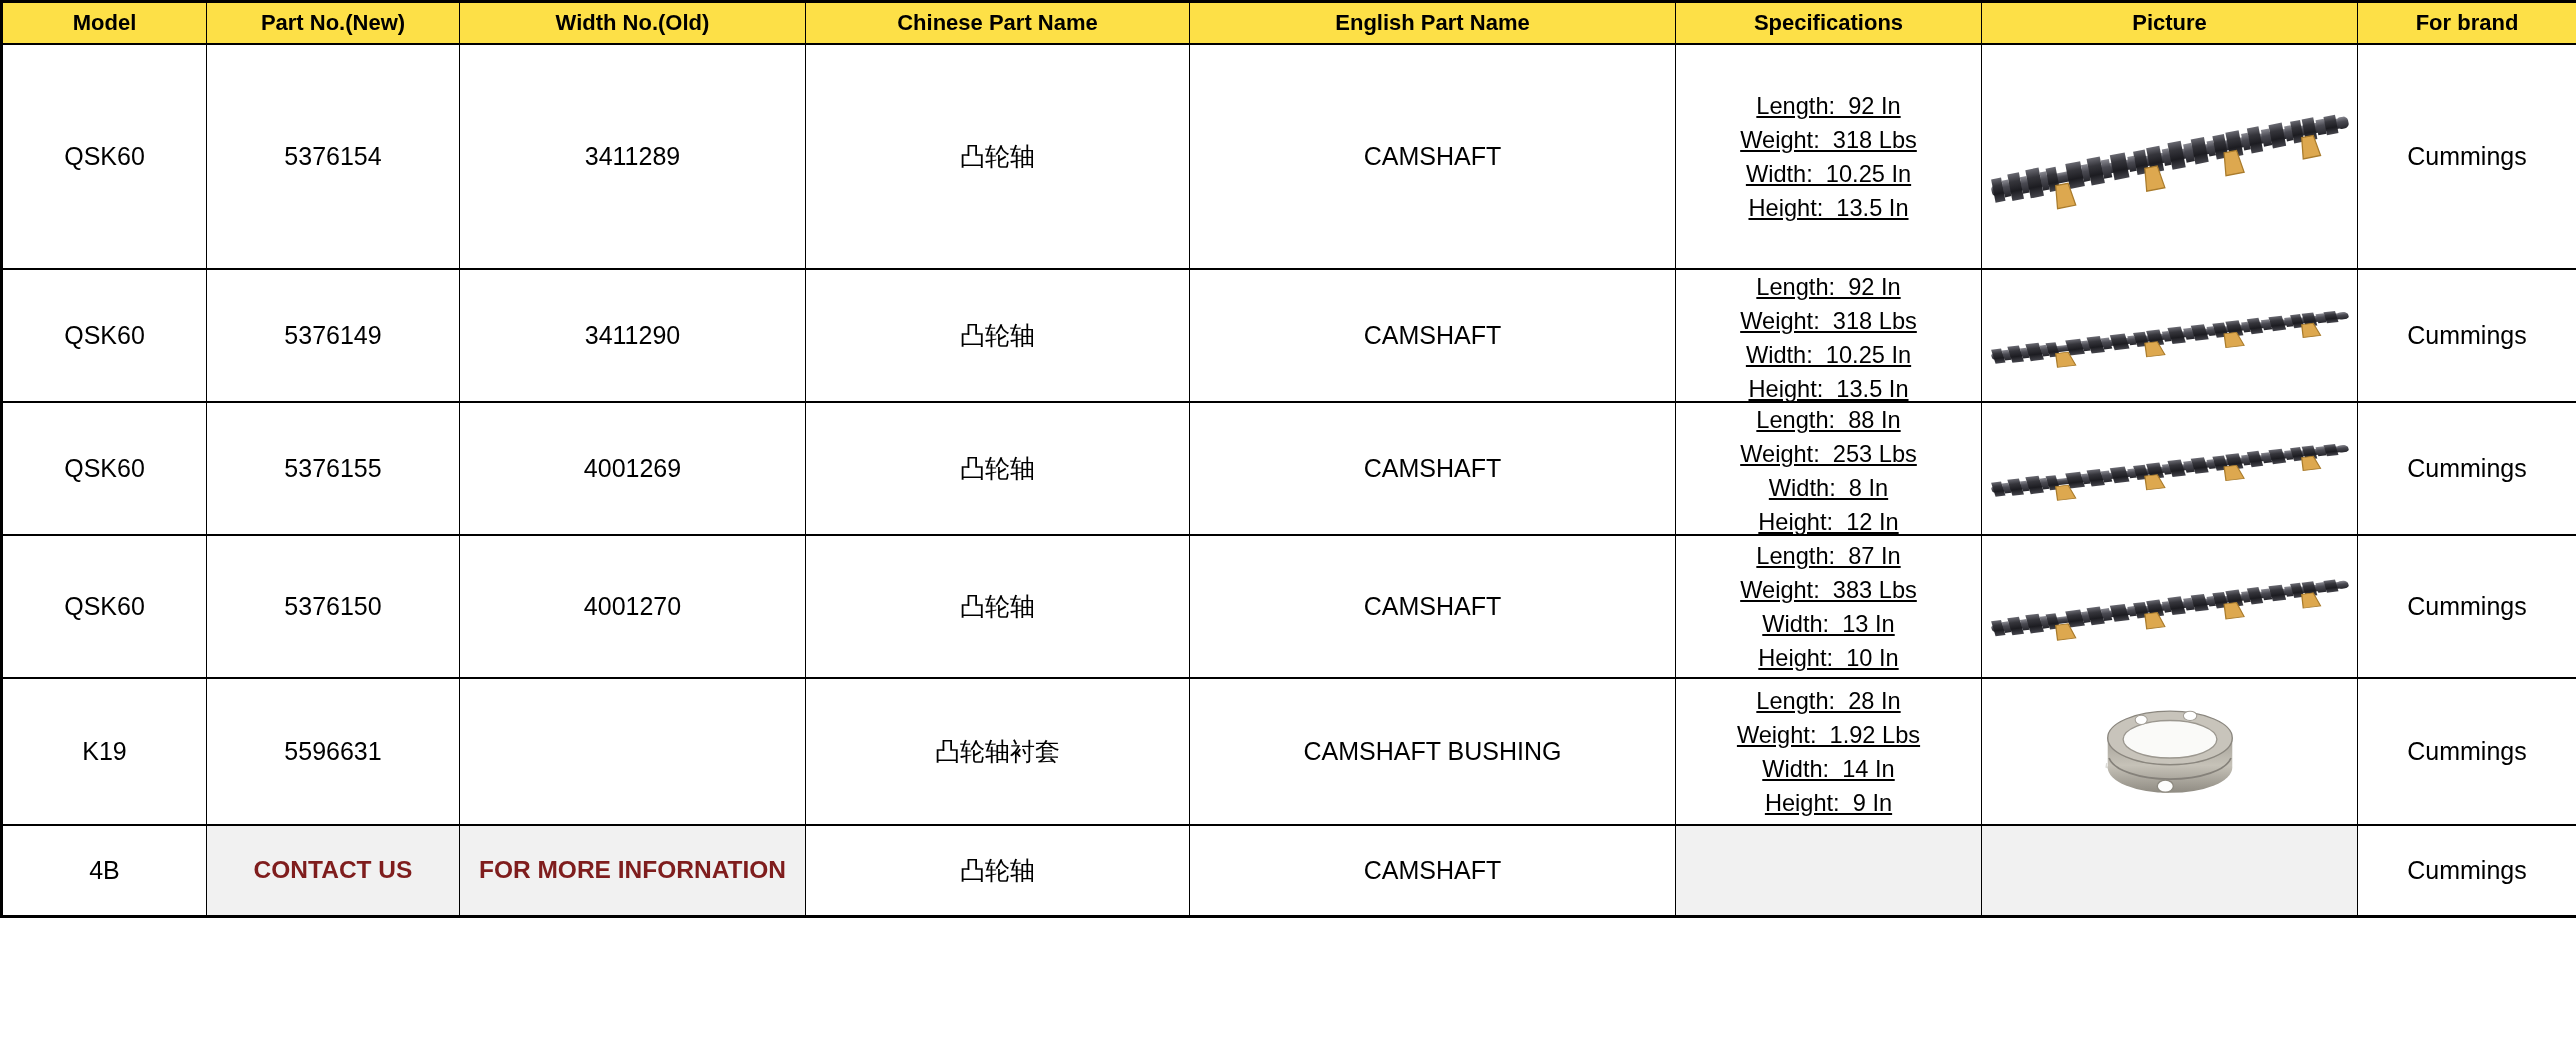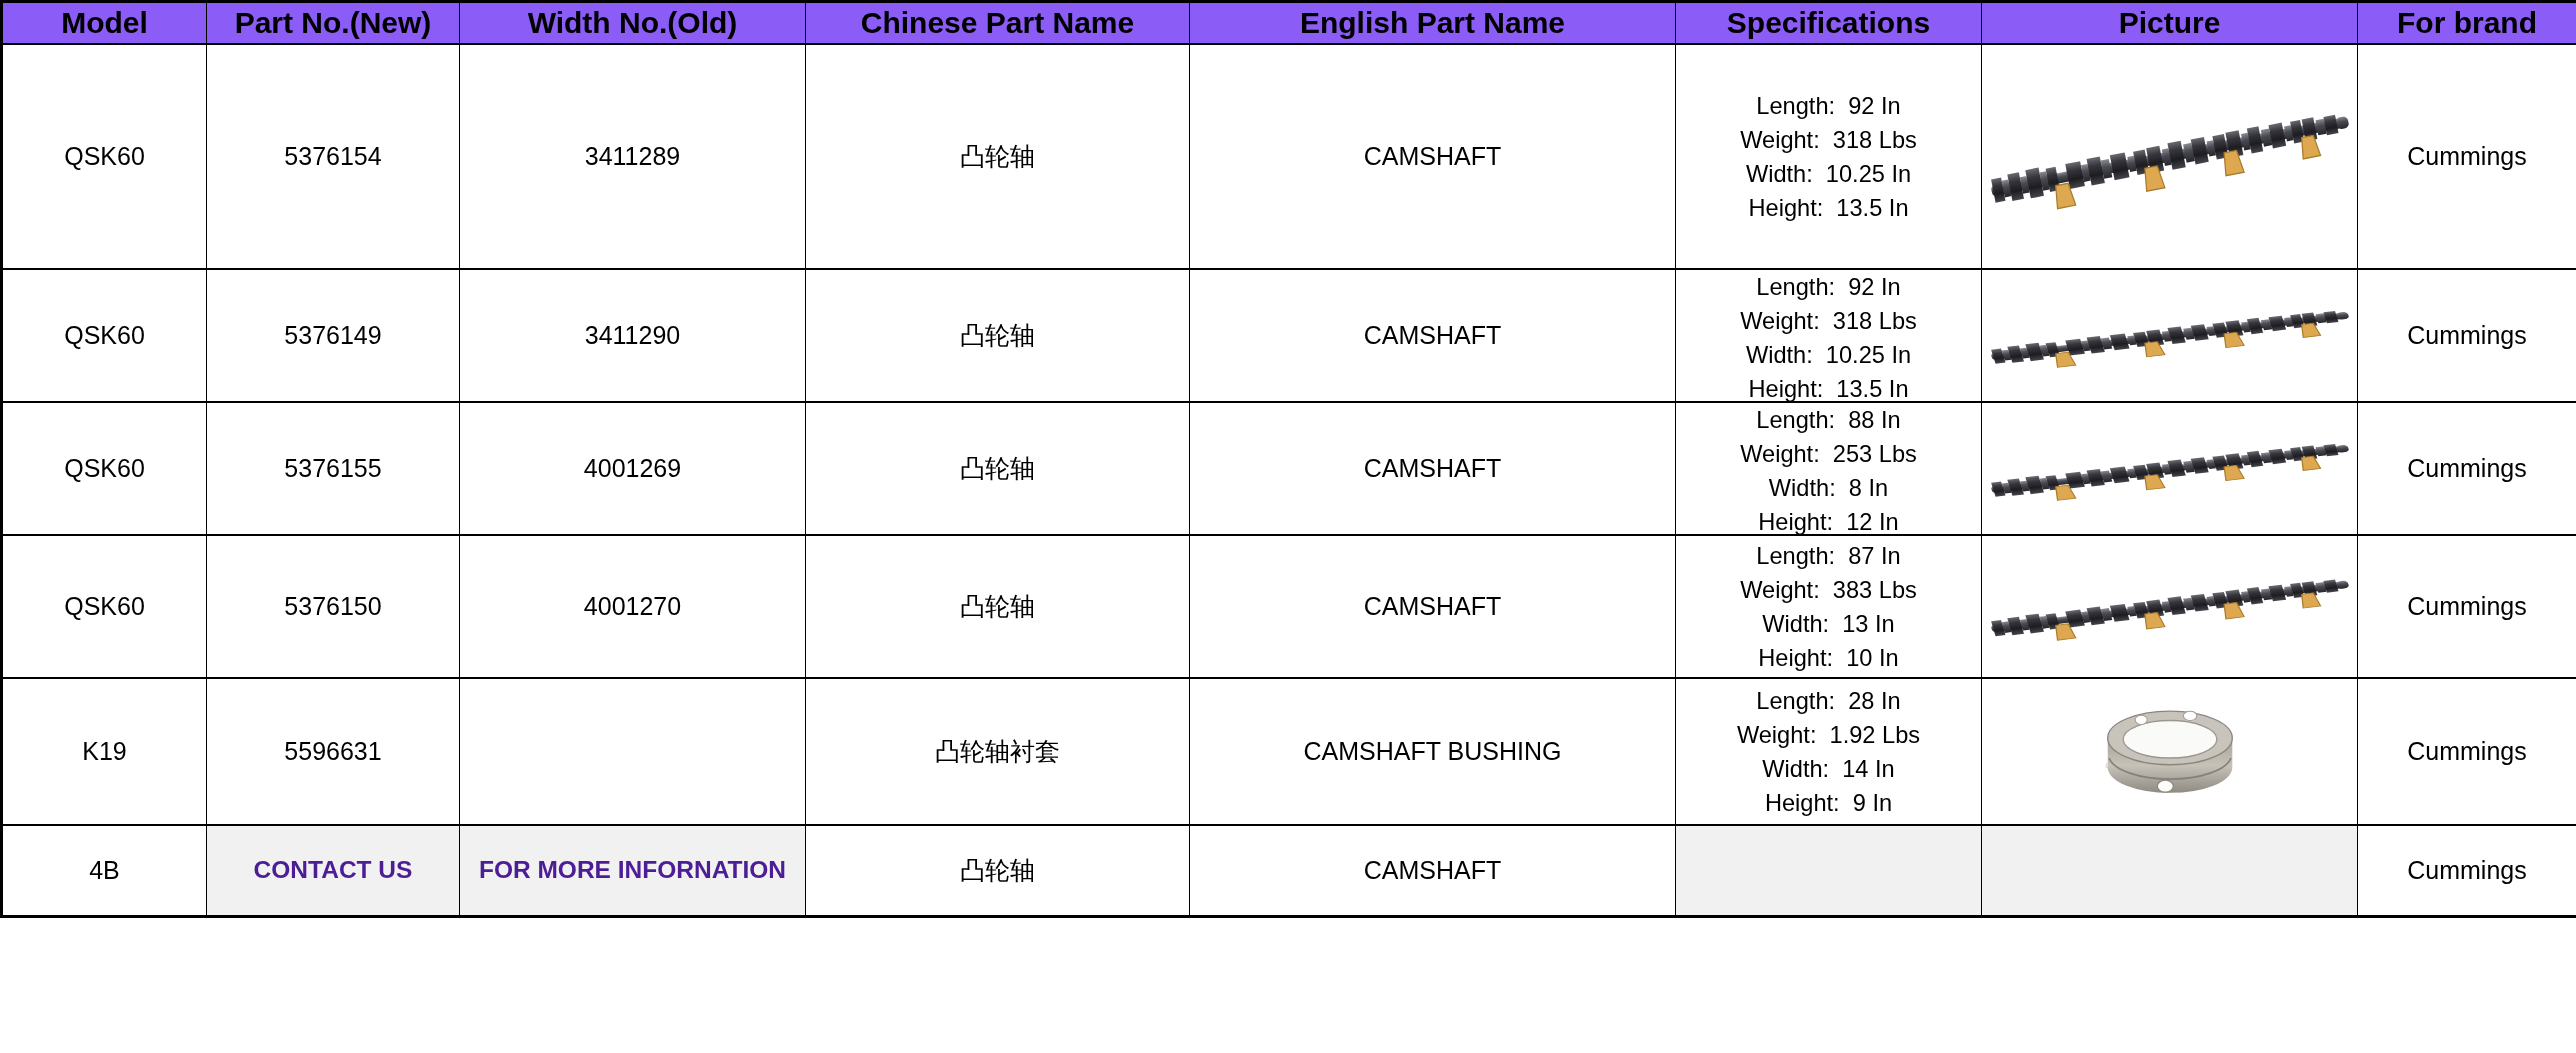--- a/index.html
+++ b/index.html
@@ -10,29 +10,29 @@
   table.parts{
     border-collapse:collapse;table-layout:fixed;width:2576px;
     border:3.5px solid #000;
   }
   th,td{
     border-left:1.7px solid #000;border-right:1.7px solid #000;
     border-top:2.6px solid #000;border-bottom:2.6px solid #000;
     text-align:center;vertical-align:middle;padding:0;overflow:hidden;
   }
   thead th{
-    background:#8b5cf6;font-weight:bold;font-size:30px;height:40px;
+    background:#fde047;font-weight:bold;font-size:22px;height:40px;
   }
   td{font-size:25px;background:#ffffff;}
   td.gray{background:#f1f1f1;}
-  .red-note{color:#4c1d95;font-weight:bold;font-size:24.5px;}
+  .red-note{color:#7f1d1d;font-weight:bold;font-size:24.5px;}
   .specs{font-size:23.6px;line-height:34px;overflow:hidden;}
   .clip150{max-height:131px;}
   .clip160{max-height:140px;}
-  .spec-line{white-space:pre;}
+  .spec-line{white-space:pre;text-decoration:underline;}
   .pic{display:block;margin:0 auto;}
   tr.r1{height:225px;} tr.r2{height:133px;} tr.r3{height:133px;}
   tr.r4{height:143px;} tr.r5{height:147px;} tr.r6{height:91px;}
   tr.r7{height:103px;}
 </style>
 </head>
 <body>
 
 <svg width="0" height="0" style="position:absolute" aria-hidden="true">
   <defs>

